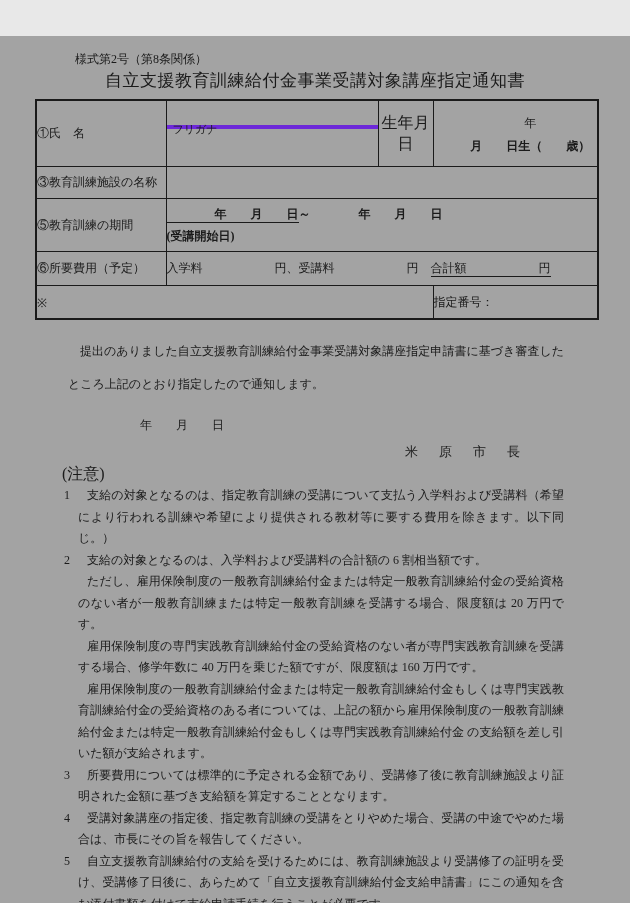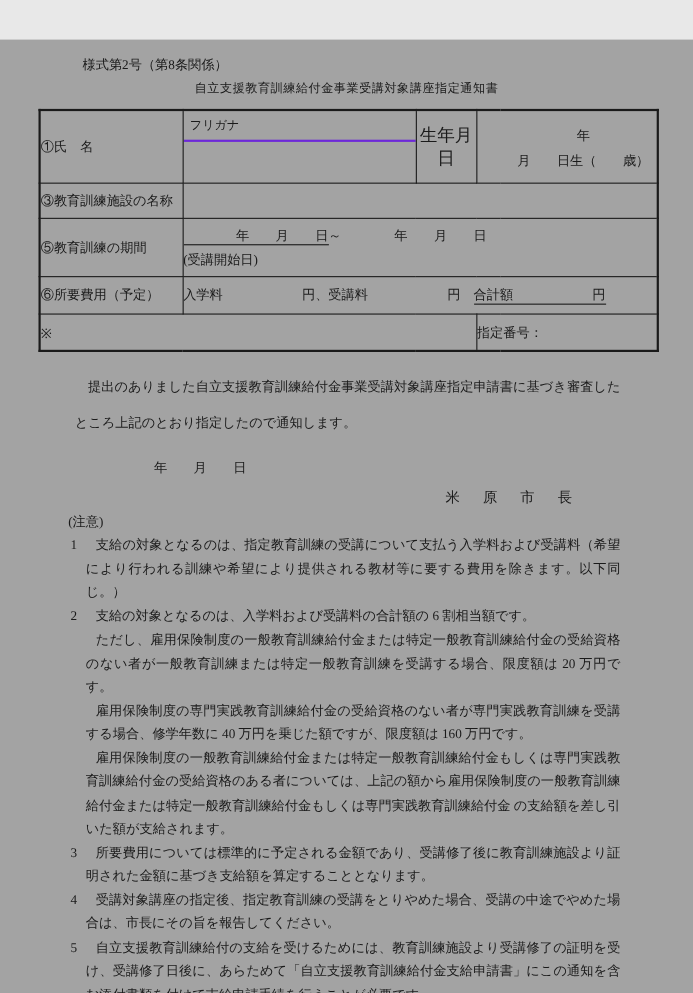--- a/index.html
+++ b/index.html
@@ -3,60 +3,60 @@
 <meta charset="utf-8">
 <style>
   html,body{margin:0;padding:0;background:#e8e8e8;}
   .page{
     position:relative;width:630px;height:903px;background:#a3a3a3;
     font-family:"Liberation Serif","DejaVu Serif",serif;color:#1a1a1a;
     overflow:hidden;
     margin-top:36px;
   }
   .form-label{margin:14px 0 0 75px;font-size:12px;line-height:18px;}
-  .doc-title{margin-top:4px;text-align:center;font-size:11px;line-height:18px;letter-spacing:0.5px;}
+  .doc-title{margin-top:4px;text-align:center;font-size:17px;line-height:18px;letter-spacing:0.5px;}
 
   table.main{
     margin:9px 0 0 35px;border-collapse:collapse;table-layout:fixed;
     width:562px;font-size:12px;
   }
   table.main{border:2px solid #1a1a1a;}
   table.main td{
     border-left:1px solid #1a1a1a;border-right:1px solid #1a1a1a;
     border-top:1.5px solid #1a1a1a;border-bottom:1.5px solid #1a1a1a;
     padding:0;vertical-align:middle;overflow:hidden;
   }
   td.lbl{padding-left:4px;}
   .r1 td{height:65px;}
   .r2 td{height:54px;}
   .r3 td{height:31px;}
   .r4 td{height:35px;}
   .r5 td{height:52px;}
   .r6 td{height:33px;}
   .r7 td{height:32px;}
-  .furigana{height:27px;border-bottom:2px solid #6d28d9;padding:4px 0 0 6px;font-size:11px;box-sizing:border-box;}
+  .furigana{height:27px;border-bottom:4px solid #6d28d9;padding:20px 0 0 6px;font-size:11px;box-sizing:border-box;}
   .name-blank{height:36px;}
   td.dob{font-size:16px;text-align:center;padding:0 1px;}
   td.birth{text-align:center;}
   td.birth .b1{padding-left:30px;margin-top:2px;}
-  td.birth .b2{padding-left:30px;margin-top:6px;}
+  td.birth .b2{padding-left:30px;margin-top:6px;font-weight:bold;}
   td.addr{vertical-align:top;padding:7px 0 0 6px;}
   td.phone{vertical-align:top;padding:7px 0 0 12px;}
   td.phone .p2{text-align:center;padding-right:40px;margin-top:4px;}
-  td.period{vertical-align:top;padding:7px 0 0 8px;}
+  td.period{vertical-align:top;padding:7px 0 0 8px;font-weight:bold;}
   td.period .pd2{margin-top:5px;}
   .uline{border-bottom:1px solid #1a1a1a;padding-bottom:1px;}
   td.cost{padding-left:12px;}
   td.rem{padding-left:6px;}
   td.desig{padding-left:8px;}
 
   .main-para{margin:15px 66px 0 68px;font-size:12px;line-height:33px;text-align:justify;text-indent:12px;}
   .date-line{margin:13px 0 0 140px;font-size:12px;line-height:23px;}
   .signature{margin:3px 0 0 405px;font-size:13px;line-height:23px;letter-spacing:4px;}
-  .notes-label{margin:0 0 0 62px;font-size:12px;line-height:22px;}
+  .notes-label{margin:0 0 0 62px;font-size:16px;line-height:22px;}
   .notes{margin:0 66px 0 78px;font-size:12px;line-height:21.5px;text-align:justify;}
   .note{position:relative;}
   .note .num{position:absolute;left:-14px;top:0;}
   .note p{margin:0;text-indent:9px;}
 </style>
 </head>
 <body>
 
 <div class="page">
   <div class="form-label">様式第2号（第8条関係）</div>

